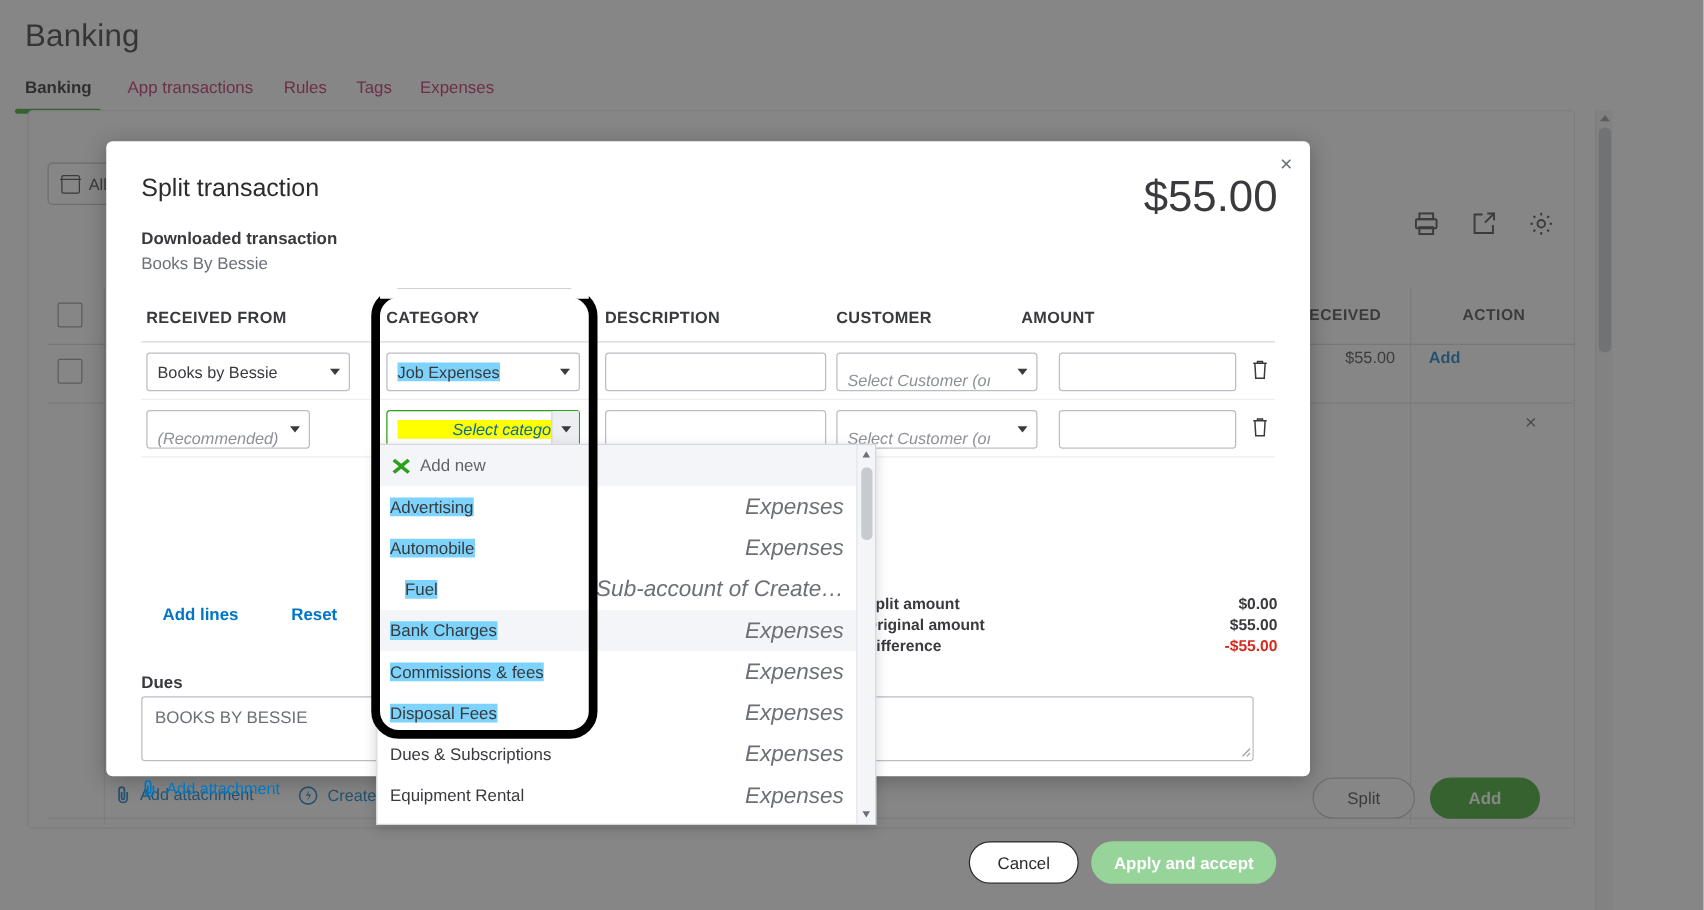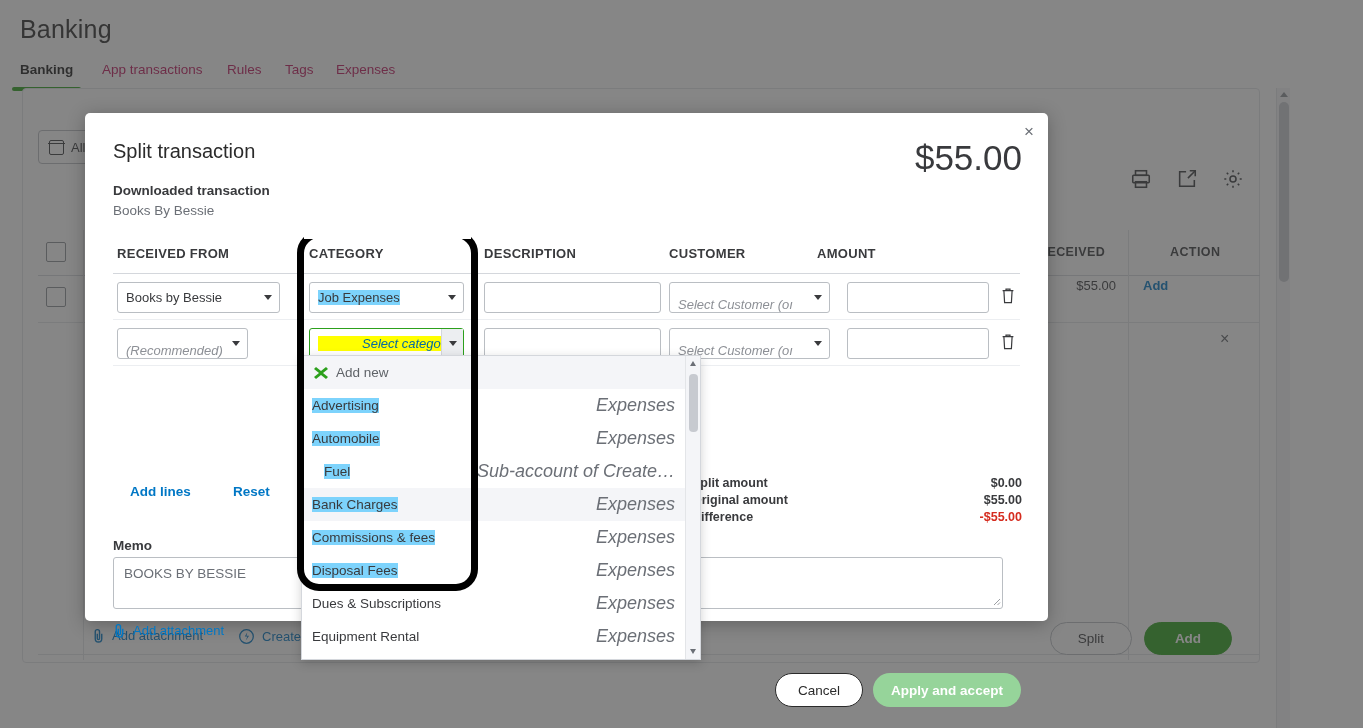--- a/index.html
+++ b/index.html
@@ -417,21 +417,21 @@
           <svg viewBox="0 0 14 17" fill="none" stroke="#393a3d" stroke-width="1.2">
             <path d="M1.6 3.6h10.8M5 3.6V2.1h4v1.5M2.9 3.6l.7 12h6.8l.7-12"></path>
           </svg>
         </div>
       </div>
     </div>
 
     <div class="lnk" style="position:absolute; left:45px; top:371px;">Add lines</div>
     <div class="lnk" style="position:absolute; left:148px; top:371px;">Reset</div>
 
-    <div class="memo-label">Memo</div>
+    <div class="memo-label">Dues</div>
     <textarea class="memo-box" style="">BOOKS BY BESSIE</textarea>
     <svg class="memo-grip" viewBox="0 0 10 10" stroke="#9b9ea3" stroke-width="1">
       <path d="M9 3L3 9M9 6.5L6.5 9"></path>
     </svg>
 
     <div class="bg-foot-link" style="left:28px; top:510px;">
       <svg width="13" height="15" viewBox="0 0 14 16" fill="none" stroke="#0077c5" stroke-width="1.5">
         <path d="M10.5 6v5.5a3.5 3.5 0 11-7 0V4a2.3 2.3 0 114.6 0v7.2a1.2 1.2 0 11-2.4 0V6"></path>
       </svg>
       <span>Add attachment</span>

